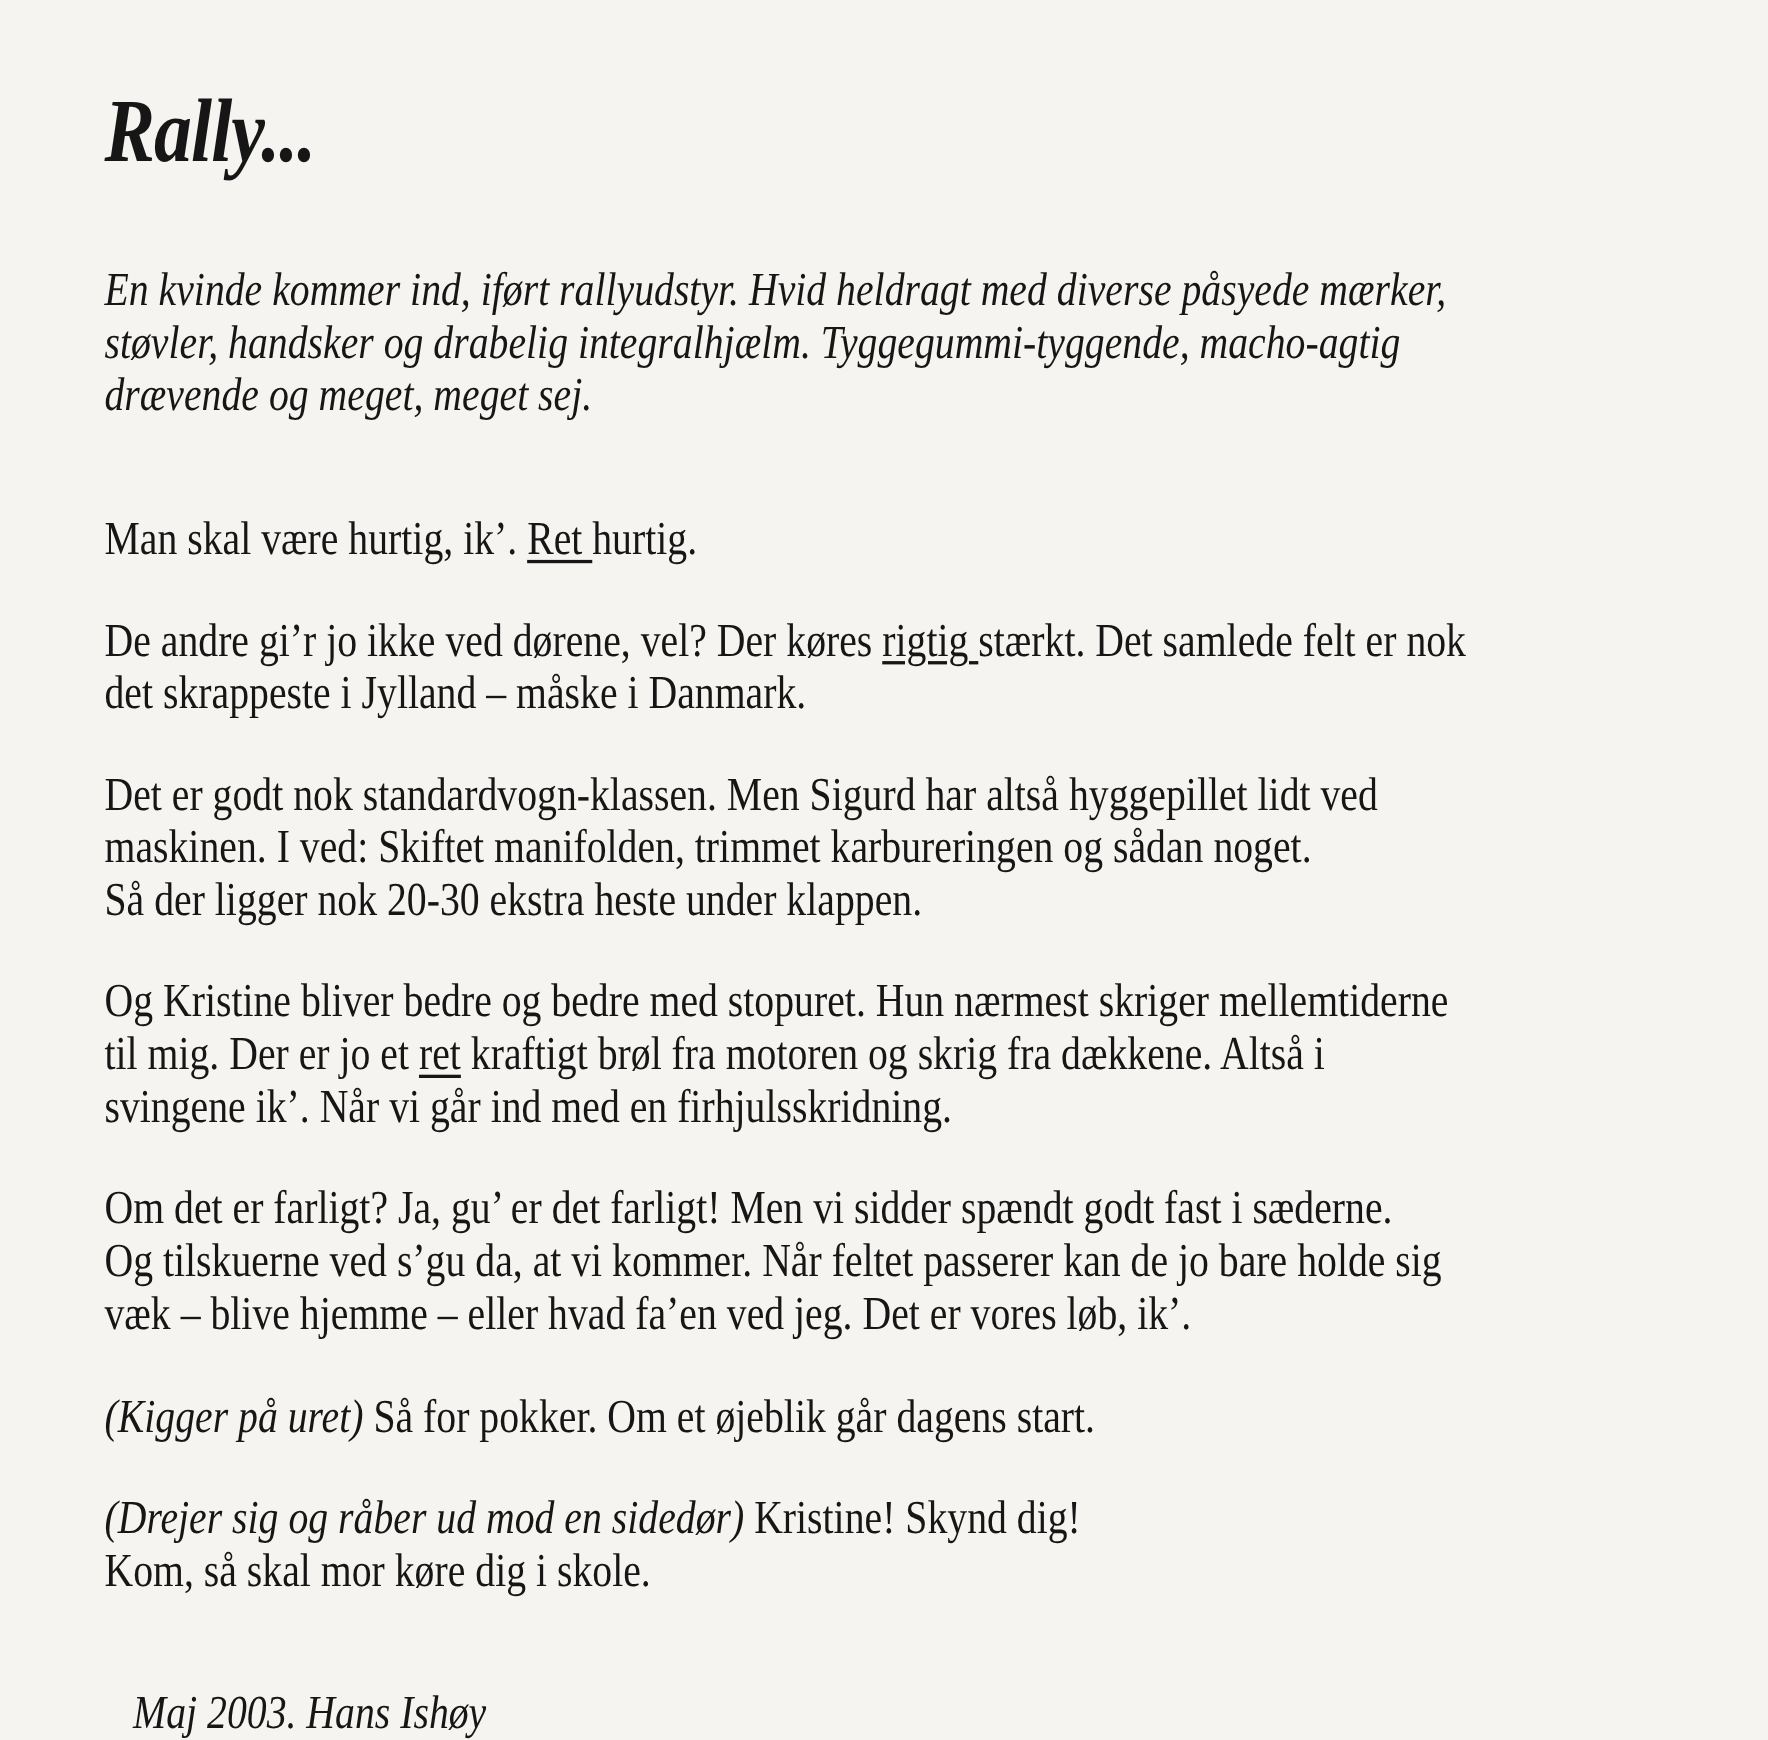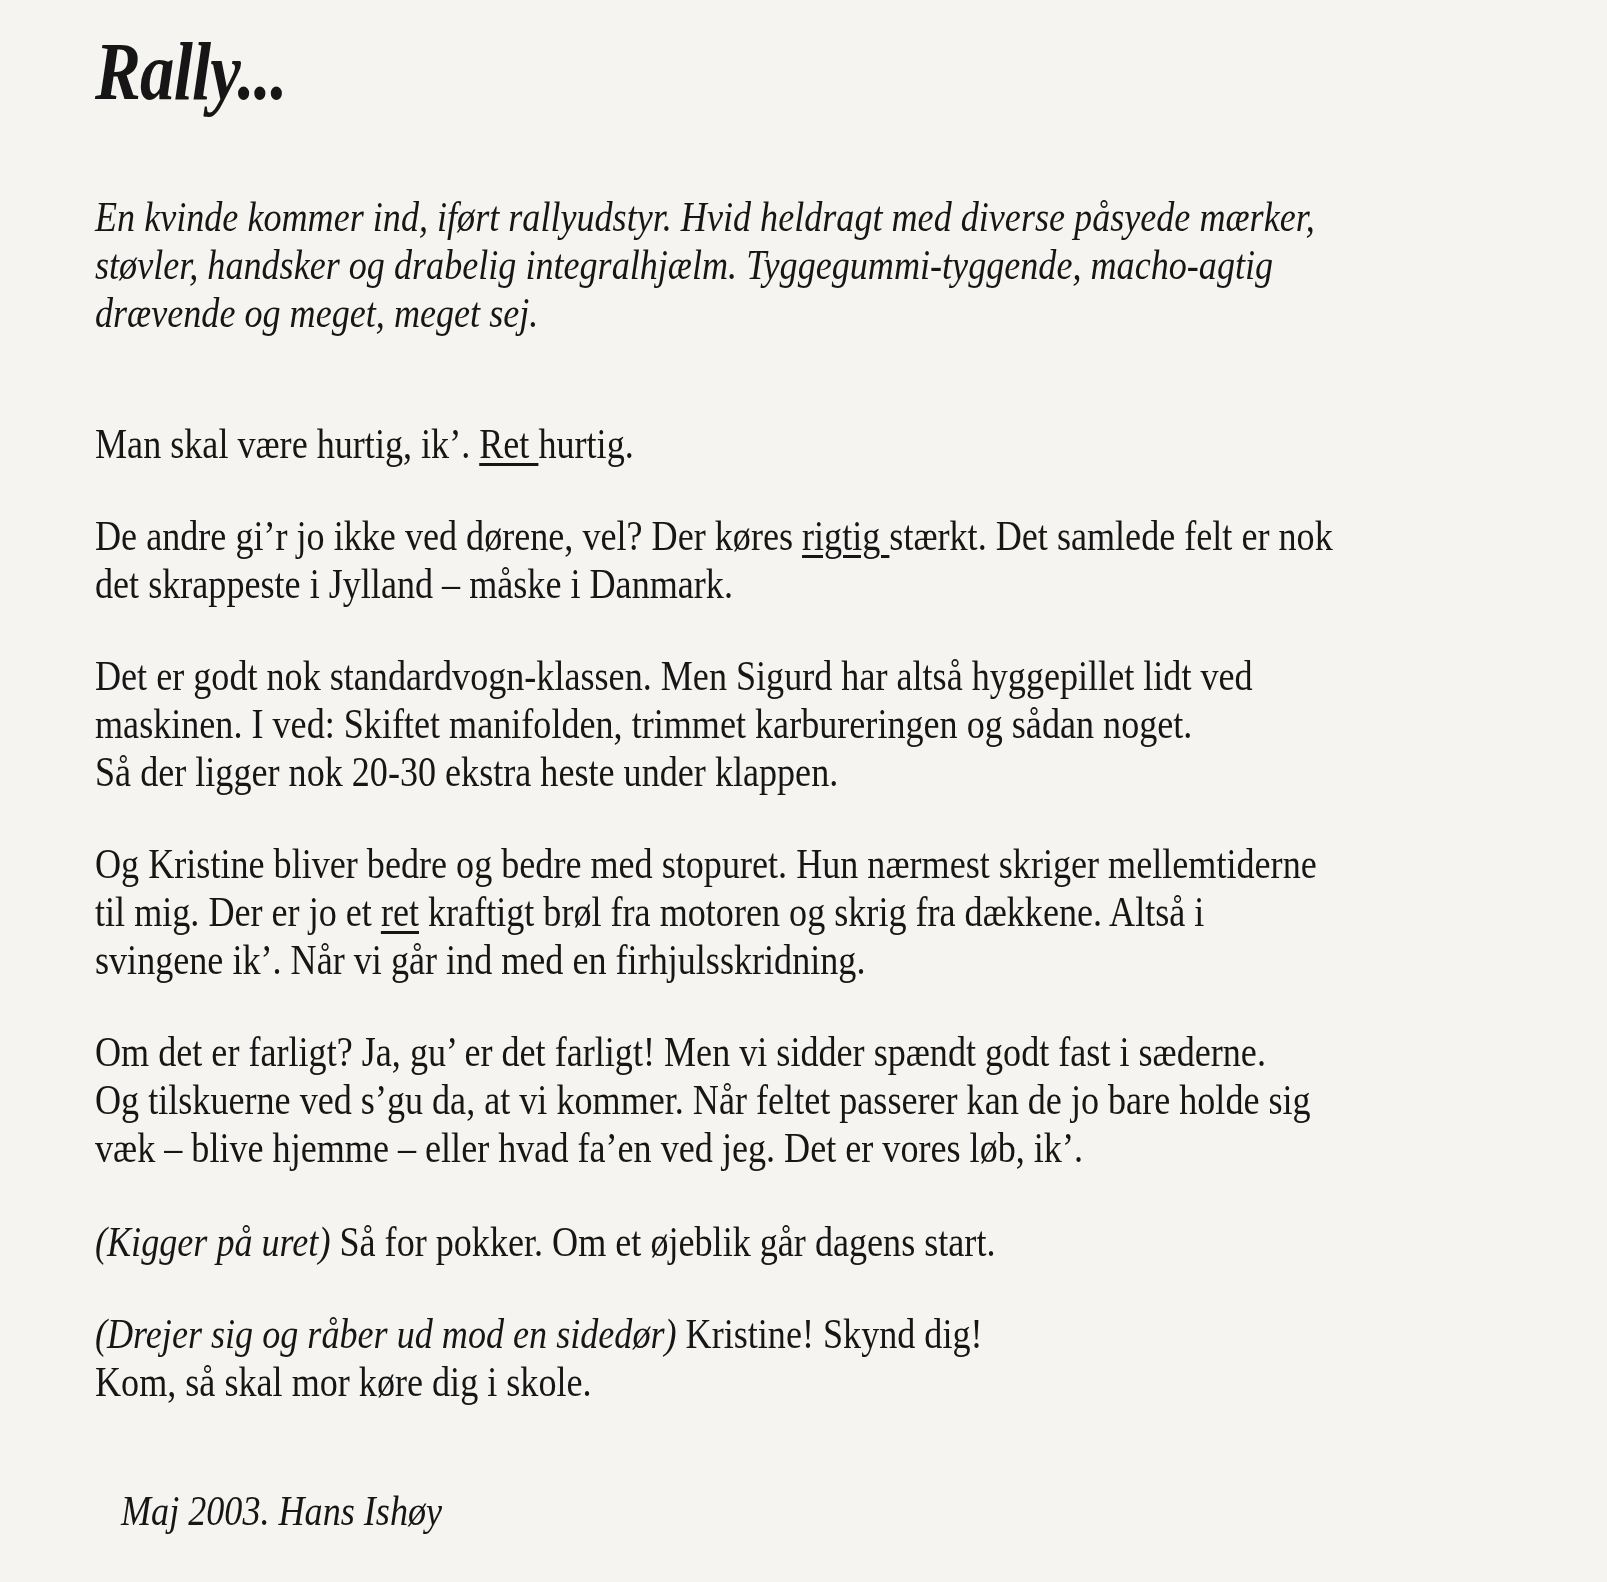--- a/index.html
+++ b/index.html
@@ -11,20 +11,21 @@
     height: 1582px;
     position: relative;
     background: #f5f4f1;
     overflow: hidden;
     font-family: "Liberation Serif", "DejaVu Serif", serif;
     color: #161616;
   }
   #page {
     position: absolute;
     inset: 0;
+    margin-top: 47px;
   }
   h1.doc-title {
     position: absolute;
     left: 95px;
     top: 30px;
     margin: 0;
     font-size: 82px;
     line-height: 84px;
     font-weight: bold;
     font-style: italic;

